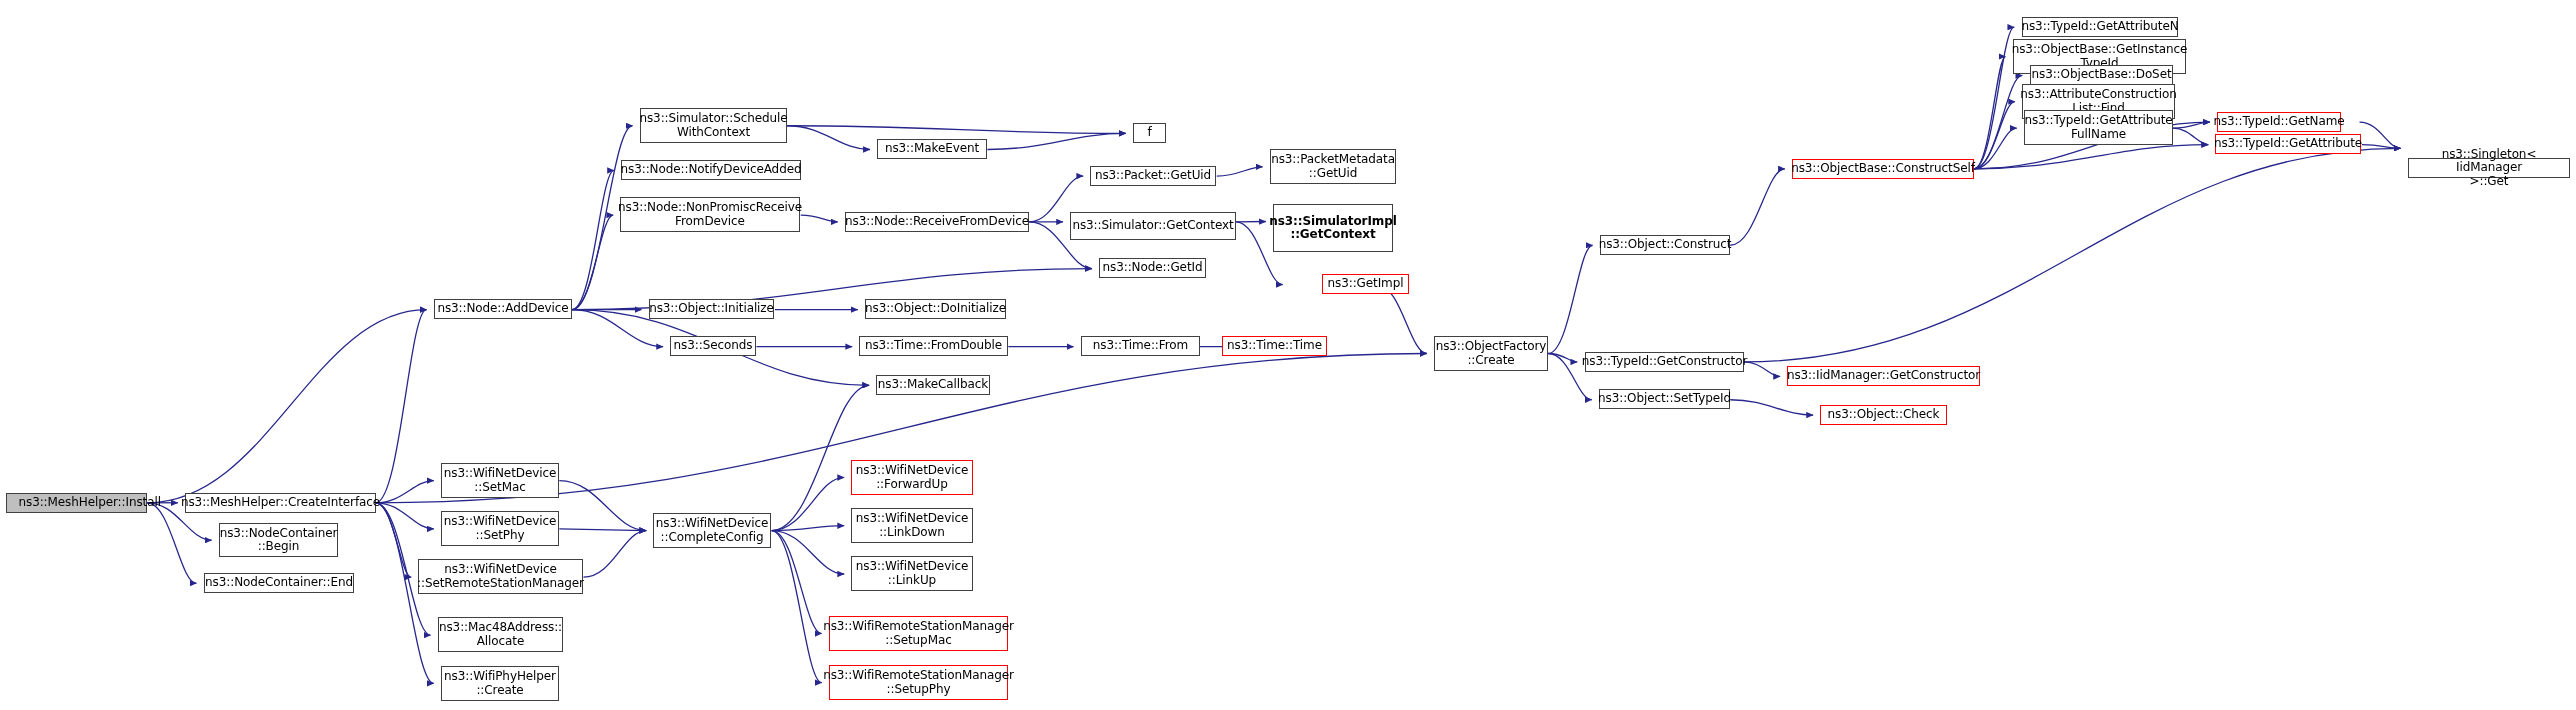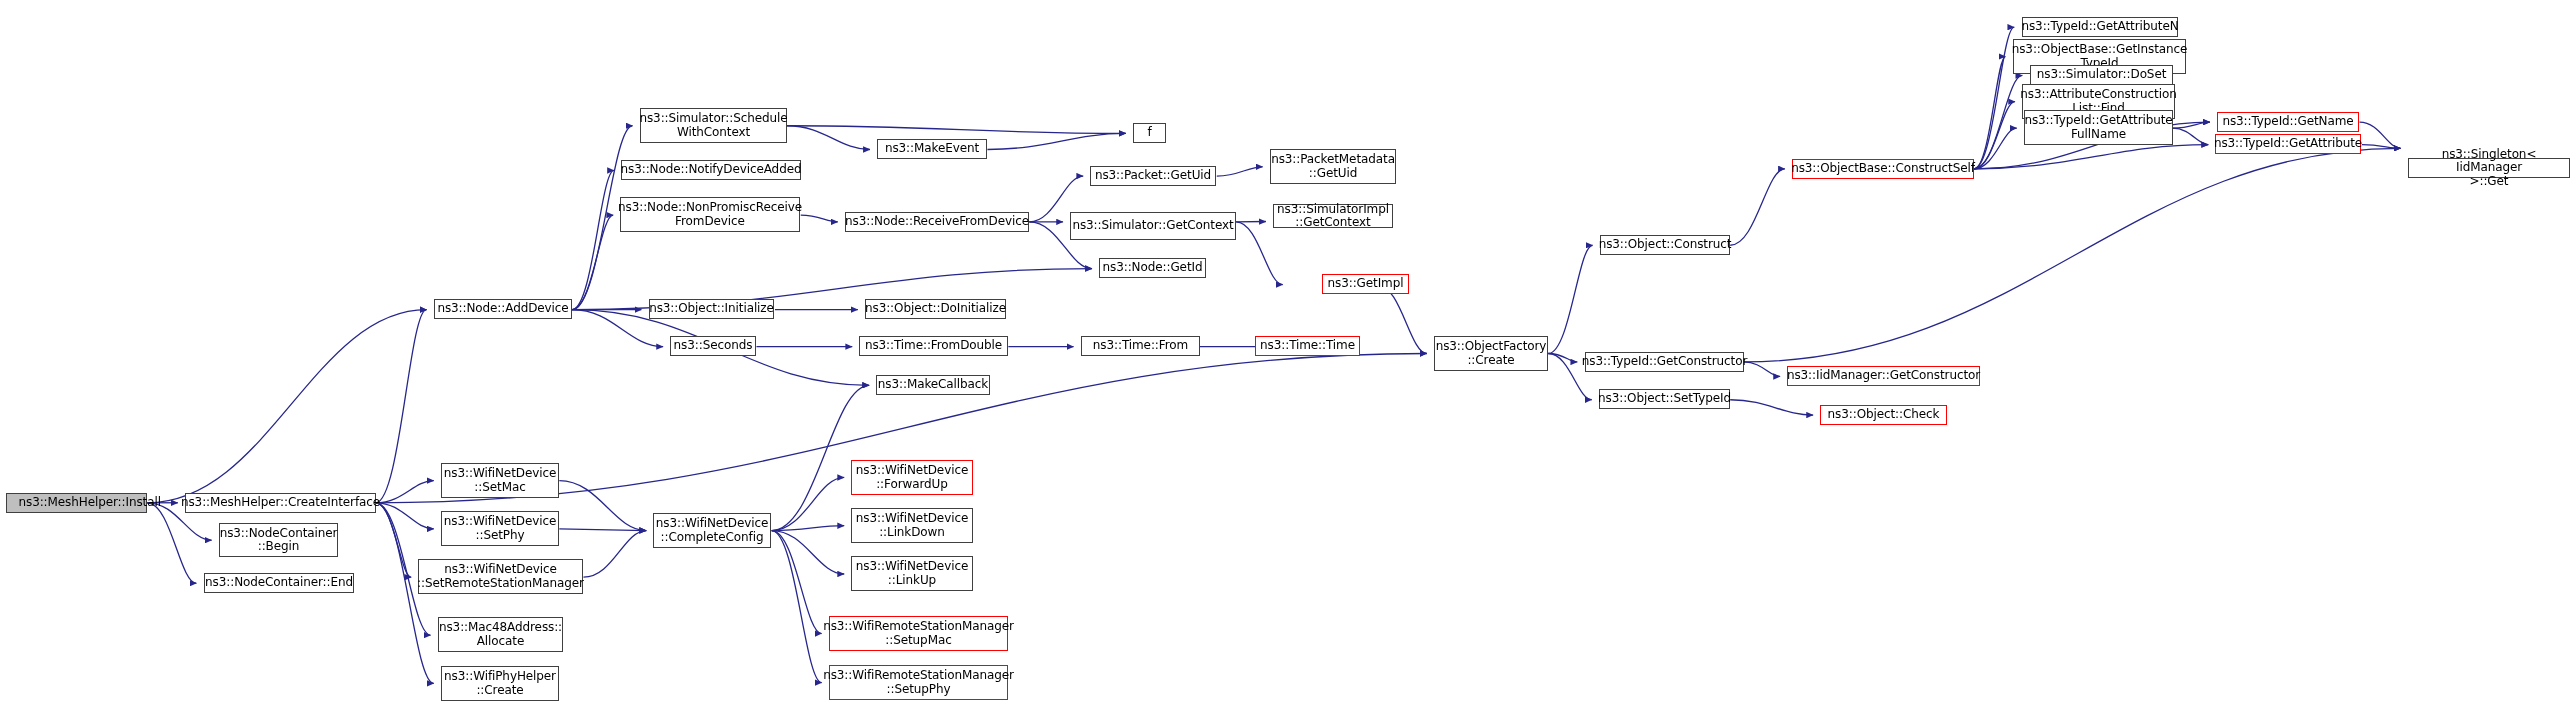--- a/index.html
+++ b/index.html
@@ -105,42 +105,42 @@
       <div class="node" style="left: 877px; top: 139px; width: 110px; height: 20px;"><span class="lbl">ns3::MakeEvent</span></div>
       <div class="node" style="left: 1133px; top: 123px; width: 33px; height: 20px;"><span class="lbl">f</span></div>
       <div class="node" style="left: 845px; top: 212px; width: 184px; height: 20px;"><span class="lbl">ns3::Node::ReceiveFromDevice</span></div>
       <div class="node" style="left: 1090px; top: 166px; width: 126px; height: 20px;"><span class="lbl">ns3::Packet::GetUid</span></div>
       <div class="node" style="left: 1070px; top: 212px; width: 166px; height: 28px;"><span class="lbl">ns3::Simulator::GetContext</span></div>
       <div class="node" style="left: 1099px; top: 258px; width: 107px; height: 20px; align-items: center;"><span class="lbl">ns3::Node::GetId</span></div>
       <div class="node" style="left: 865px; top: 299px; width: 141px; height: 20px;"><span class="lbl">ns3::Object::DoInitialize</span></div>
       <div class="node" style="left: 859px; top: 336px; width: 149px; height: 20px;"><span class="lbl">ns3::Time::FromDouble</span></div>
       <div class="node" style="left: 1270px; top: 149px; width: 126px; height: 35px;"><span class="lbl">ns3::PacketMetadata
 ::GetUid</span></div>
-      <div class="node" style="left: 1273px; top: 204px; width: 120px; height: 24px;"><span class="lbl">ns3::SimulatorImpl
+      <div class="node" style="left: 1273px; top: 204px; width: 120px; height: 48px; font-weight: bold;"><span class="lbl">ns3::SimulatorImpl
 ::GetContext</span></div>
       <div class="node red" style="left: 1290px; top: 274px; width: 87px; height: 20px; margin-left: 32px;"><span class="lbl">ns3::GetImpl</span></div>
       <div class="node" style="left: 1081px; top: 336px; width: 119px; height: 20px;"><span class="lbl">ns3::Time::From</span></div>
-      <div class="node red" style="left: 1255px; top: 336px; width: 105px; height: 20px;"><span class="lbl">ns3::Time::Time</span></div>
+      <div class="node red" style="left: 1222px; top: 336px; width: 105px; height: 20px;"><span class="lbl">ns3::Time::Time</span></div>
       <div class="node" style="left: 1434px; top: 336px; width: 114px; height: 35px;"><span class="lbl">ns3::ObjectFactory
 ::Create</span></div>
       <div class="node" style="left: 1600px; top: 235px; width: 130px; height: 20px;"><span class="lbl">ns3::Object::Construct</span></div>
       <div class="node" style="left: 1585px; top: 352px; width: 159px; height: 20px;"><span class="lbl">ns3::TypeId::GetConstructor</span></div>
       <div class="node" style="left: 1599px; top: 389px; width: 131px; height: 20px;"><span class="lbl">ns3::Object::SetTypeId</span></div>
       <div class="node red" style="left: 1787px; top: 366px; width: 193px; height: 20px;"><span class="lbl">ns3::IidManager::GetConstructor</span></div>
       <div class="node red" style="left: 1820px; top: 405px; width: 127px; height: 20px;"><span class="lbl">ns3::Object::Check</span></div>
       <div class="node red" style="left: 1792px; top: 159px; width: 182px; height: 20px;"><span class="lbl">ns3::ObjectBase::ConstructSelf</span></div>
       <div class="node" style="left: 2022px; top: 17px; width: 156px; height: 20px;"><span class="lbl">ns3::TypeId::GetAttributeN</span></div>
       <div class="node" style="left: 2013px; top: 39px; width: 173px; height: 35px;"><span class="lbl">ns3::ObjectBase::GetInstance
 TypeId</span></div>
-      <div class="node" style="left: 2030px; top: 65px; width: 143px; height: 20px;"><span class="lbl">ns3::Simulator::DoSet</span></div>
+      <div class="node" style="left: 2030px; top: 65px; width: 143px; height: 20px;"><span class="lbl">ns3::ObjectBase::DoSet</span></div>
       <div class="node" style="left: 2022px; top: 84px; width: 153px; height: 35px;"><span class="lbl">ns3::AttributeConstruction
 List::Find</span></div>
       <div class="node" style="left: 2024px; top: 110px; width: 149px; height: 35px;"><span class="lbl">ns3::TypeId::GetAttribute
 FullName</span></div>
-      <div class="node red" style="left: 2217px; top: 112px; width: 142px; height: 20px;"><span class="lbl">ns3::TypeId::GetName</span></div>
+      <div class="node red" style="left: 2217px; top: 112px; width: 124px; height: 20px;"><span class="lbl">ns3::TypeId::GetName</span></div>
       <div class="node red" style="left: 2215px; top: 134px; width: 146px; height: 20px;"><span class="lbl">ns3::TypeId::GetAttribute</span></div>
       <div class="node" style="left: 2408px; top: 130px; width: 162px; height: 20px; margin-top: 28px;"><span class="lbl">ns3::Singleton&lt; IidManager
 &gt;::Get</span></div>
       <div class="node" style="left: 441px; top: 463px; width: 118px; height: 35px;"><span class="lbl">ns3::WifiNetDevice
 ::SetMac</span></div>
       <div class="node" style="left: 441px; top: 511px; width: 118px; height: 35px;"><span class="lbl">ns3::WifiNetDevice
 ::SetPhy</span></div>
       <div class="node" style="left: 418px; top: 559px; width: 165px; height: 35px;"><span class="lbl">ns3::WifiNetDevice
 ::SetRemoteStationManager</span></div>
       <div class="node" style="left: 438px; top: 617px; width: 125px; height: 35px;"><span class="lbl">ns3::Mac48Address::

